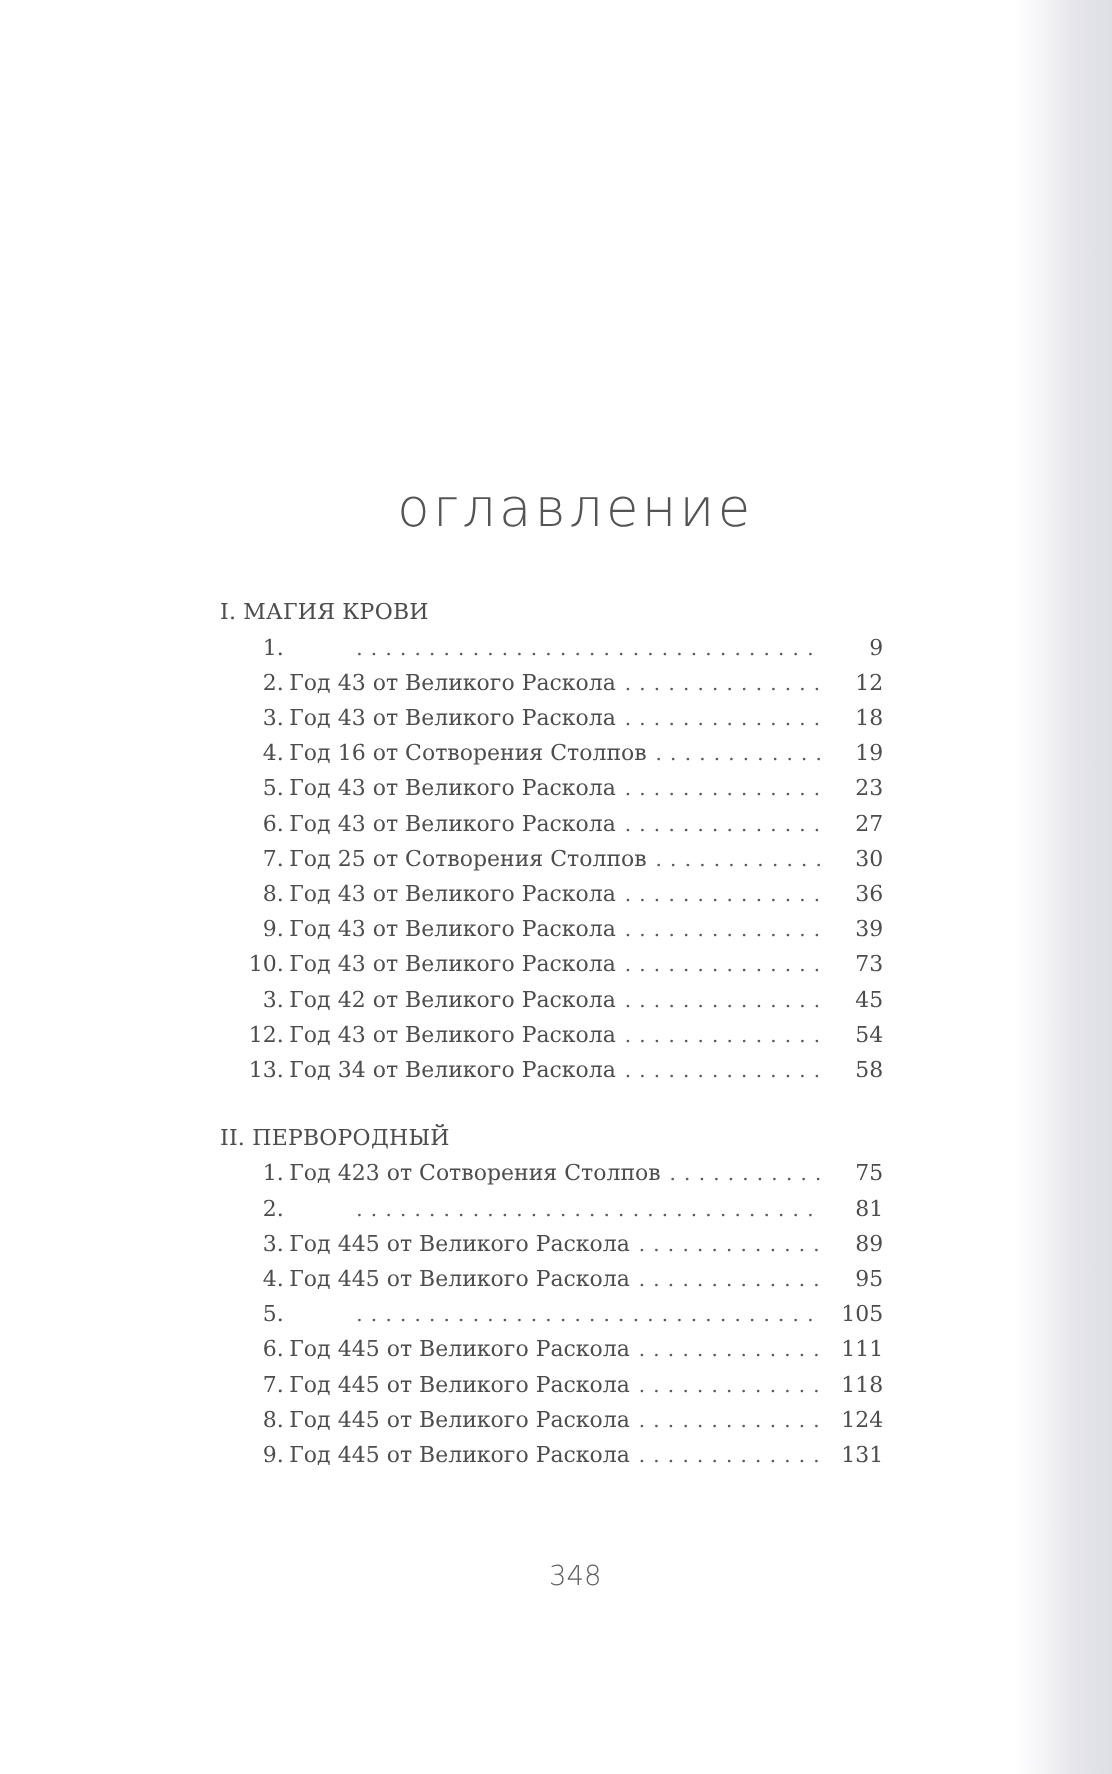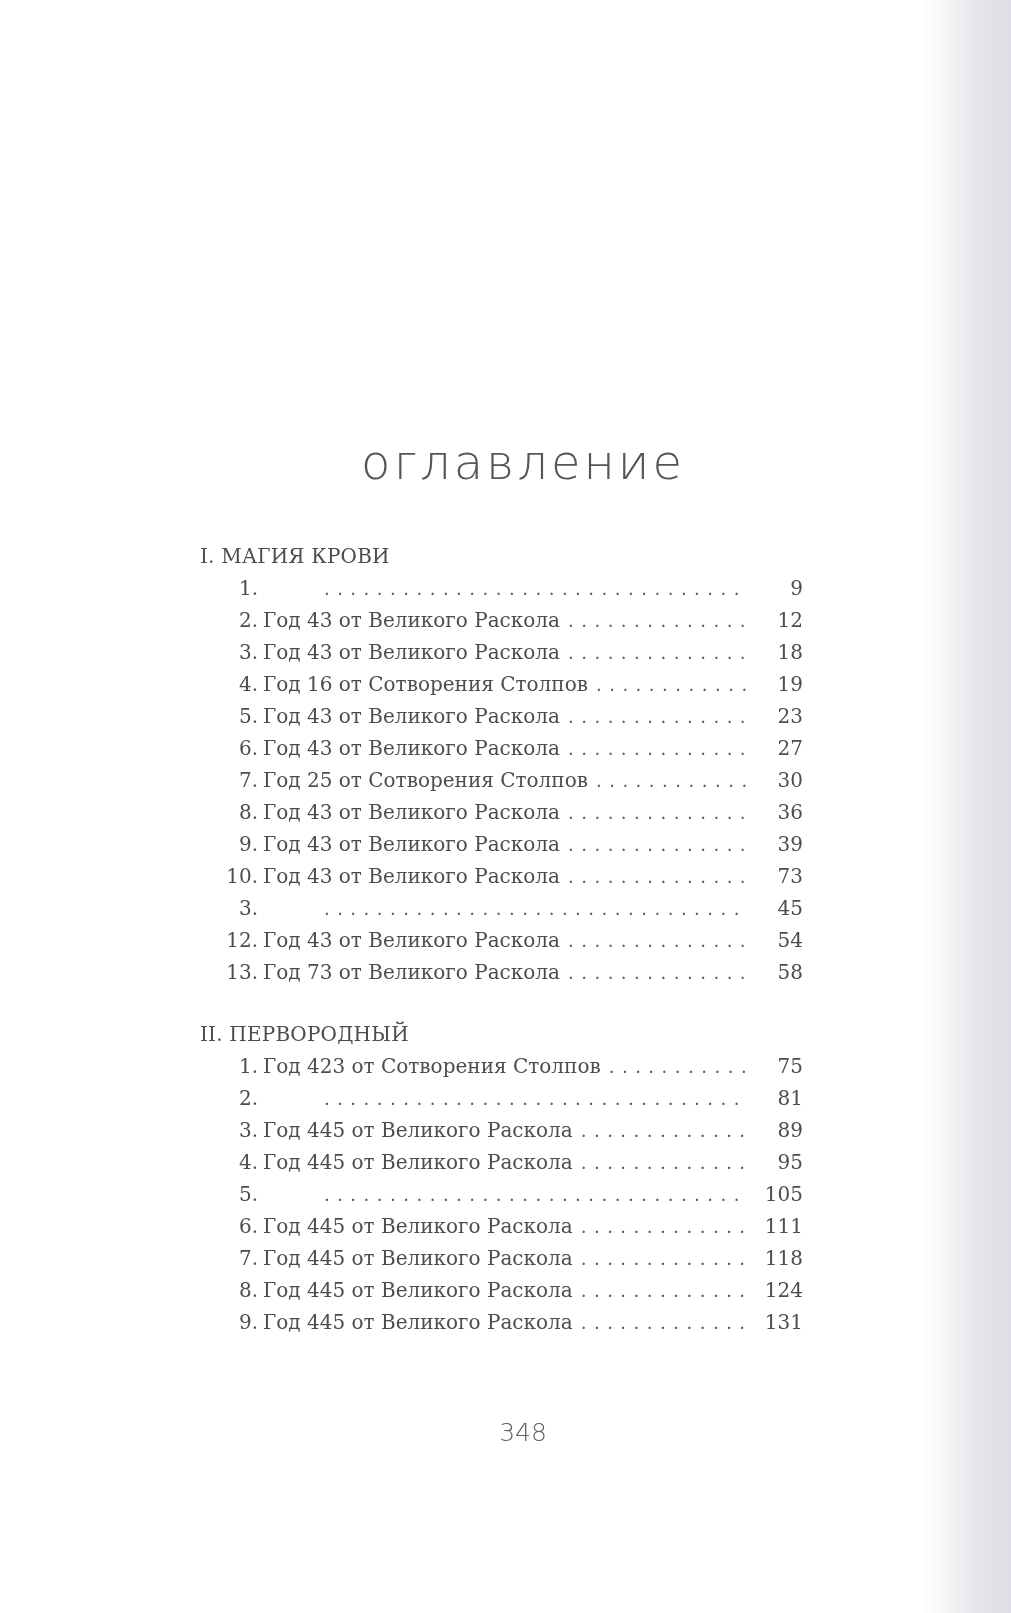--- a/index.html
+++ b/index.html
@@ -166,32 +166,33 @@
       <span class="entry-page">39</span>
     </div>
     <div class="entry">
       <span class="entry-num">10.</span>
       <span class="entry-title">Год 43 от Великого Раскола</span>
       <span class="leader">................................</span>
       <span class="entry-page">73</span>
     </div>
     <div class="entry">
       <span class="entry-num">3.</span>
+      <span class="entry-title">Год 42 от Великого Раскола</span>
       <span class="leader">................................</span>
       <span class="entry-page">45</span>
     </div>
     <div class="entry">
       <span class="entry-num">12.</span>
       <span class="entry-title">Год 43 от Великого Раскола</span>
       <span class="leader">................................</span>
       <span class="entry-page">54</span>
     </div>
     <div class="entry">
       <span class="entry-num">13.</span>
-      <span class="entry-title">Год 73 от Великого Раскола</span>
+      <span class="entry-title">Год 34 от Великого Раскола</span>
       <span class="leader">................................</span>
       <span class="entry-page">58</span>
     </div>
   </div>
 
   <div class="part-gap"></div>
 
   <div class="part">
     <div class="part-title">II. ПЕРВОРОДНЫЙ</div>
 

